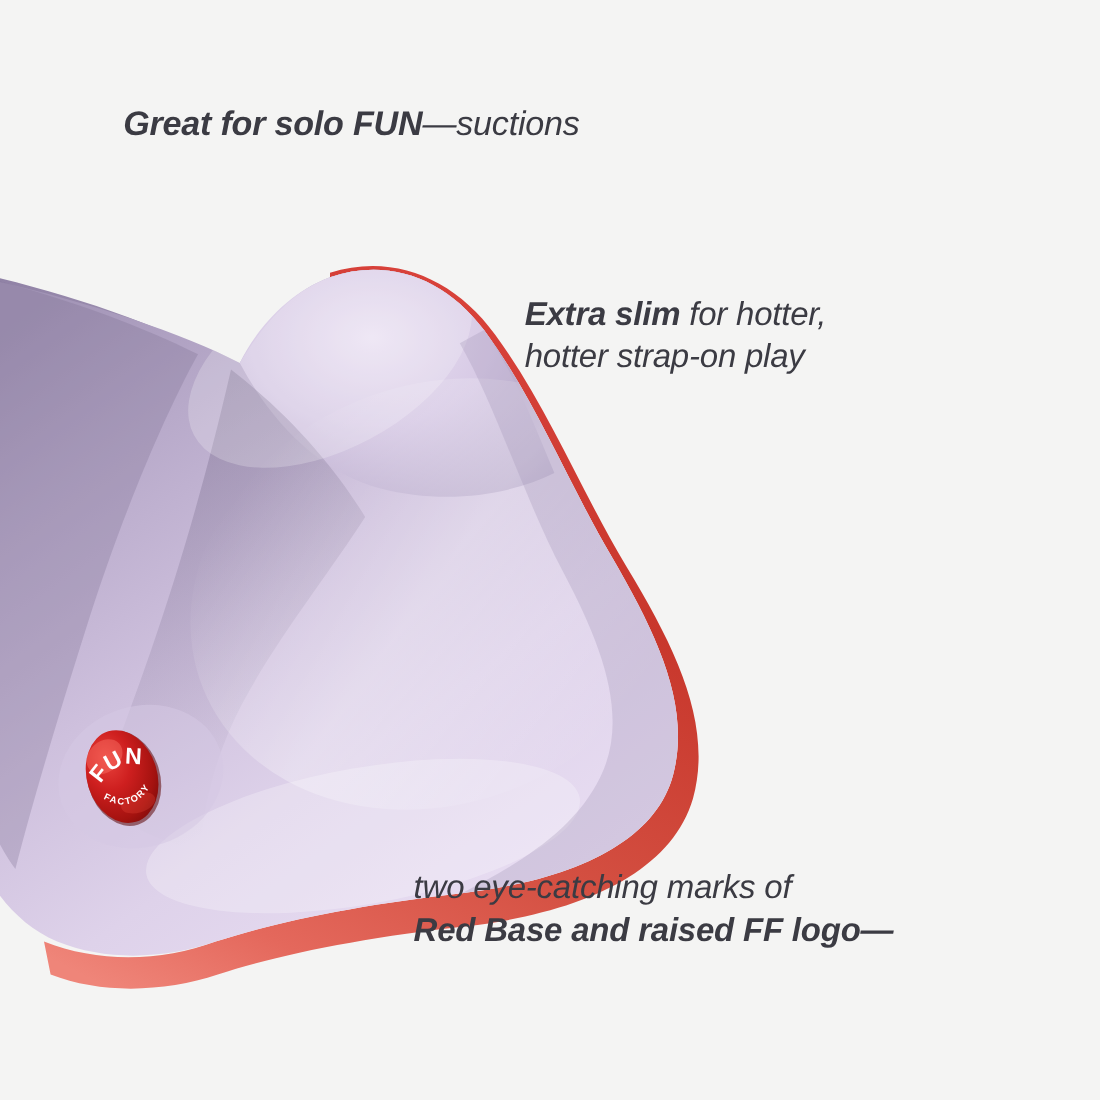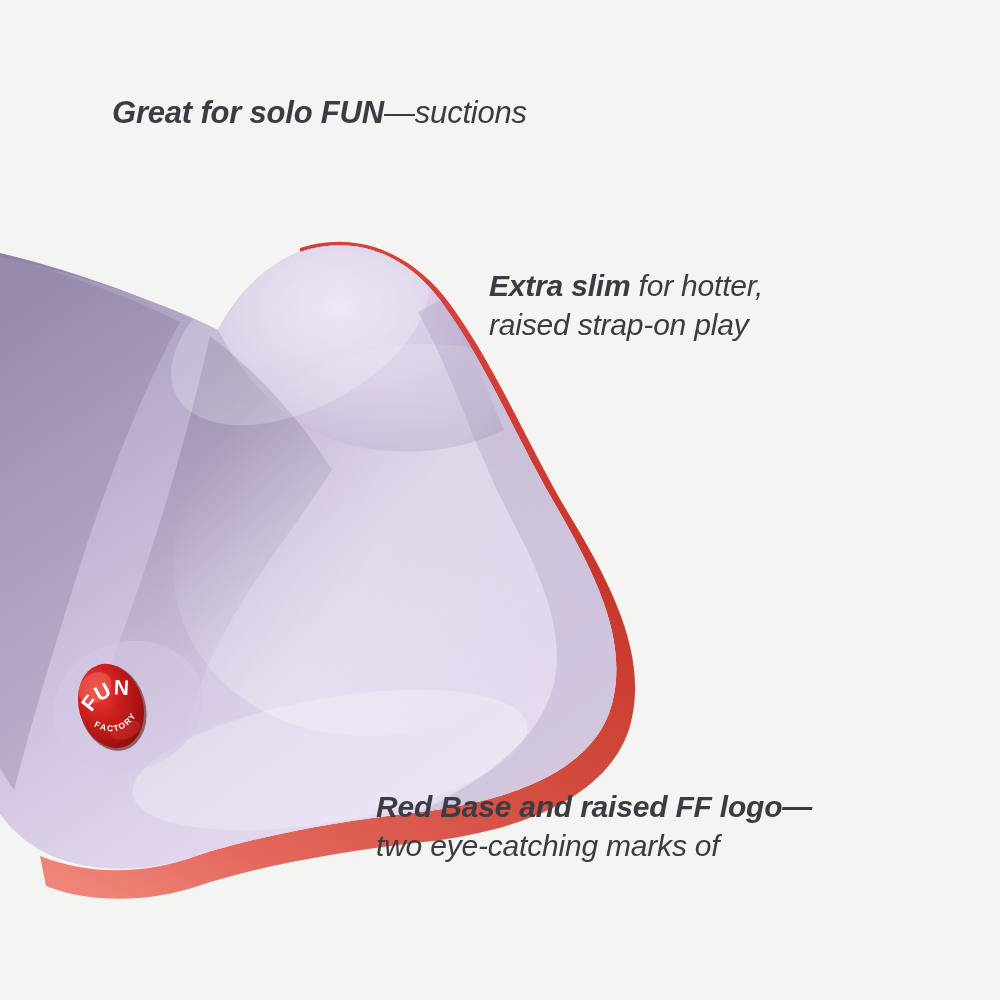--- a/index.html
+++ b/index.html
@@ -53,21 +53,20 @@
 
   #callout-solo {
     left: 112px;
     top: 93px;
     font-size: 31px;
   }
   #callout-slim {
     left: 477px;
     top: 266px;
     font-size: 30px;
-    margin-left: 12px;
   }
   #callout-base {
     left: 376px;
     top: 787px;
     font-size: 30px;
   }
 
   
   #ff-badge {
     position: absolute;
@@ -251,21 +250,21 @@
       </text>
     </g>
   </svg>
 
   <div class="callout" id="callout-solo" style="color: rgb(59, 59, 67);">
     <span class="line"><span class="strong">Great for solo FUN</span><span class="reg">—suctions</span></span>
   </div>
 
   <div class="callout" id="callout-slim" style="color: rgb(59, 59, 67);">
     <span class="line"><span class="strong">Extra slim</span><span class="reg"> for hotter,</span></span>
-    <span class="line reg">raised strap-on play</span>
+    <span class="line reg">hotter strap-on play</span>
   </div>
 
   <div class="callout" id="callout-base" style="color: rgb(59, 59, 67);">
+    <span class="line reg">two eye-catching marks of</span>
     <span class="line"><span class="strong">Red Base and raised FF logo</span><span class="strong">—</span></span>
-    <span class="line reg">two eye-catching marks of</span>
   </div>
 
 </div>
 
 </body></html>

